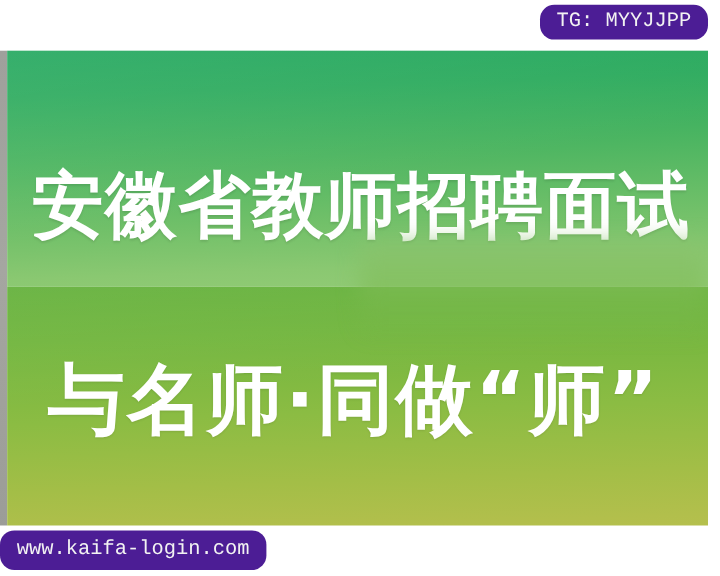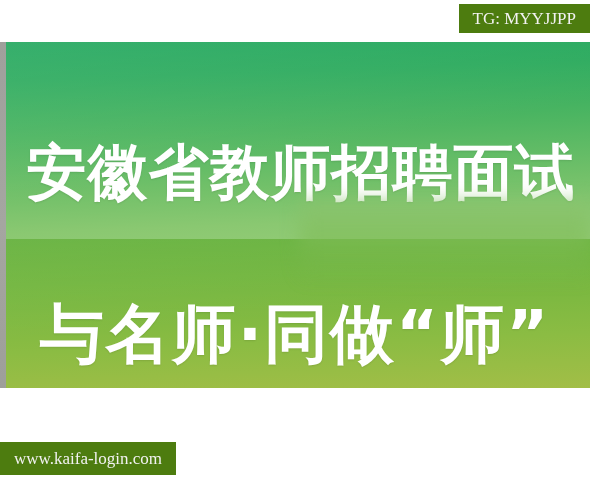--- a/index.html
+++ b/index.html
@@ -19,21 +19,21 @@
     height: 480px;
     background: #ffffff;
   }
 
   
   .poster {
     position: absolute;
     left: 0px;
     top: 42px;
     width: 590px;
-    height: 346px;
+    height: 396px;
     overflow: hidden;
   }
   
   .edge-strip {
     position: absolute;
     left: 0px;
     top: 0px;
     width: 6px;
     height: 405px;
     background: linear-gradient(180deg, #9fa09c 0%, #a5a6a1 45%, #9b9c97 100%);
@@ -92,26 +92,27 @@
     top: 256px;
     font-size: 64px;
     line-height: 72px;
     letter-spacing: 2px;
     text-align: center;
   }
 
   
   .badge {
     position: absolute;
-    background: #4d7c0f;
+    background: #4c1d95;
     color: #f2f2f2;
-    font-family: Liberation Serif, serif;
+    font-family: Liberation Mono, monospace;
     display: flex;
     align-items: center;
     box-sizing: border-box;
+    border-radius: 12px;
   }
   .badge-tg {
     right: 10px;
     top: 4px;
     height: 29px;
     padding: 0 14px;
     font-size: 17px;
     justify-content: center;
   }
   .badge-watermark {

